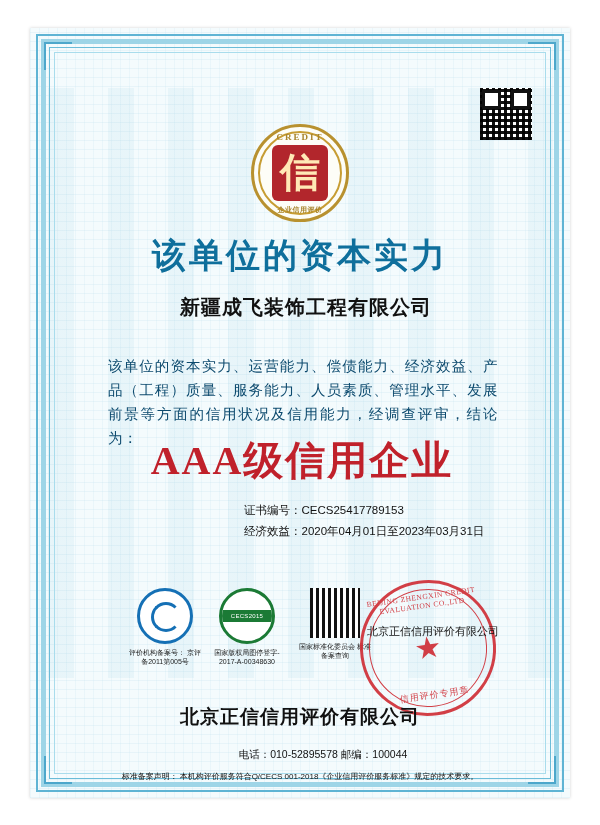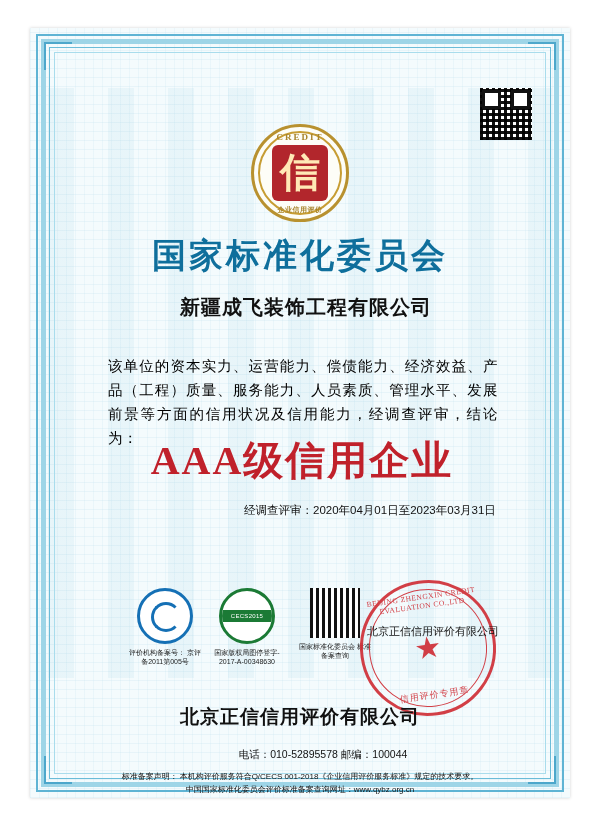--- a/index.html
+++ b/index.html
@@ -187,21 +187,21 @@
     color: #1a1a1a;
   }
   .body-text {
     position: absolute;
     top: 326px;
     left: 78px;
     right: 72px;
     font-family: "Liberation Serif", serif;
     font-size: 14.5px;
     line-height: 24px;
-    color: #000000;
+    color: #0c4a6e;
     text-align: justify;
     letter-spacing: 0.6px;
   }
   .grade {
     position: absolute;
     top: 405px; left: 4px; right: 0;
     text-align: center;
     font-family: "Liberation Serif", serif;
     font-size: 40px;
     font-weight: bold;
@@ -394,27 +394,28 @@
     <div class="qr qr-top"></div>
 
     <div class="emblem">
       <div class="ring-out"></div>
       <div class="ring-in"></div>
       <div class="arc-top">CREDIT</div>
       <div class="center">信</div>
       <div class="arc-bottom">企业信用评价</div>
     </div>
 
-    <div class="title">国家标准化委员会</div>
+    <div class="title">该单位的资本实力</div>
     <div class="company">新疆成飞装饰工程有限公司</div>
     <div class="body-text">该单位的资本实力、运营能力、偿债能力、经济效益、产品（工程）质量、服务能力、人员素质、管理水平、发展前景等方面的信用状况及信用能力，经调查评审，结论为：</div>
     <div class="grade">AAA级信用企业</div>
 
     <div class="info">
-      <div>经调查评审：2020年04月01日至2023年03月31日</div>
+      <div>证书编号：CECS25417789153</div>
+      <div>经济效益：2020年04月01日至2023年03月31日</div>
     </div>
 
     <div class="marks">
       <div class="mark mark-1">
         <div class="circle-logo"></div>
         <div class="cap">评价机构备案号：
 京评备2011第005号</div>
       </div>
       <div class="mark mark-2">
         <div class="cecs-logo">
@@ -436,16 +437,15 @@
       <div class="star">★</div>
       <div class="arc-cn">信用评价专用章</div>
     </div>
     <div class="seal-company">北京正信信用评价有限公司</div>
 
     <div class="issuer">北京正信信用评价有限公司</div>
     <div class="issuer-contact">电话：010-52895578  邮编：100044</div>
 
     <div class="standard-note">
       <span class="lbl">标准备案声明：</span><span>本机构评价服务符合Q/CECS 001-2018《企业信用评价服务标准》规定的技术要求。</span><br>
-      <span>中国国家标准化委员会评价标准备案查询网址：www.qybz.org.cn</span>
     </div>
   </div>
 </div>
 
 </body></html>

